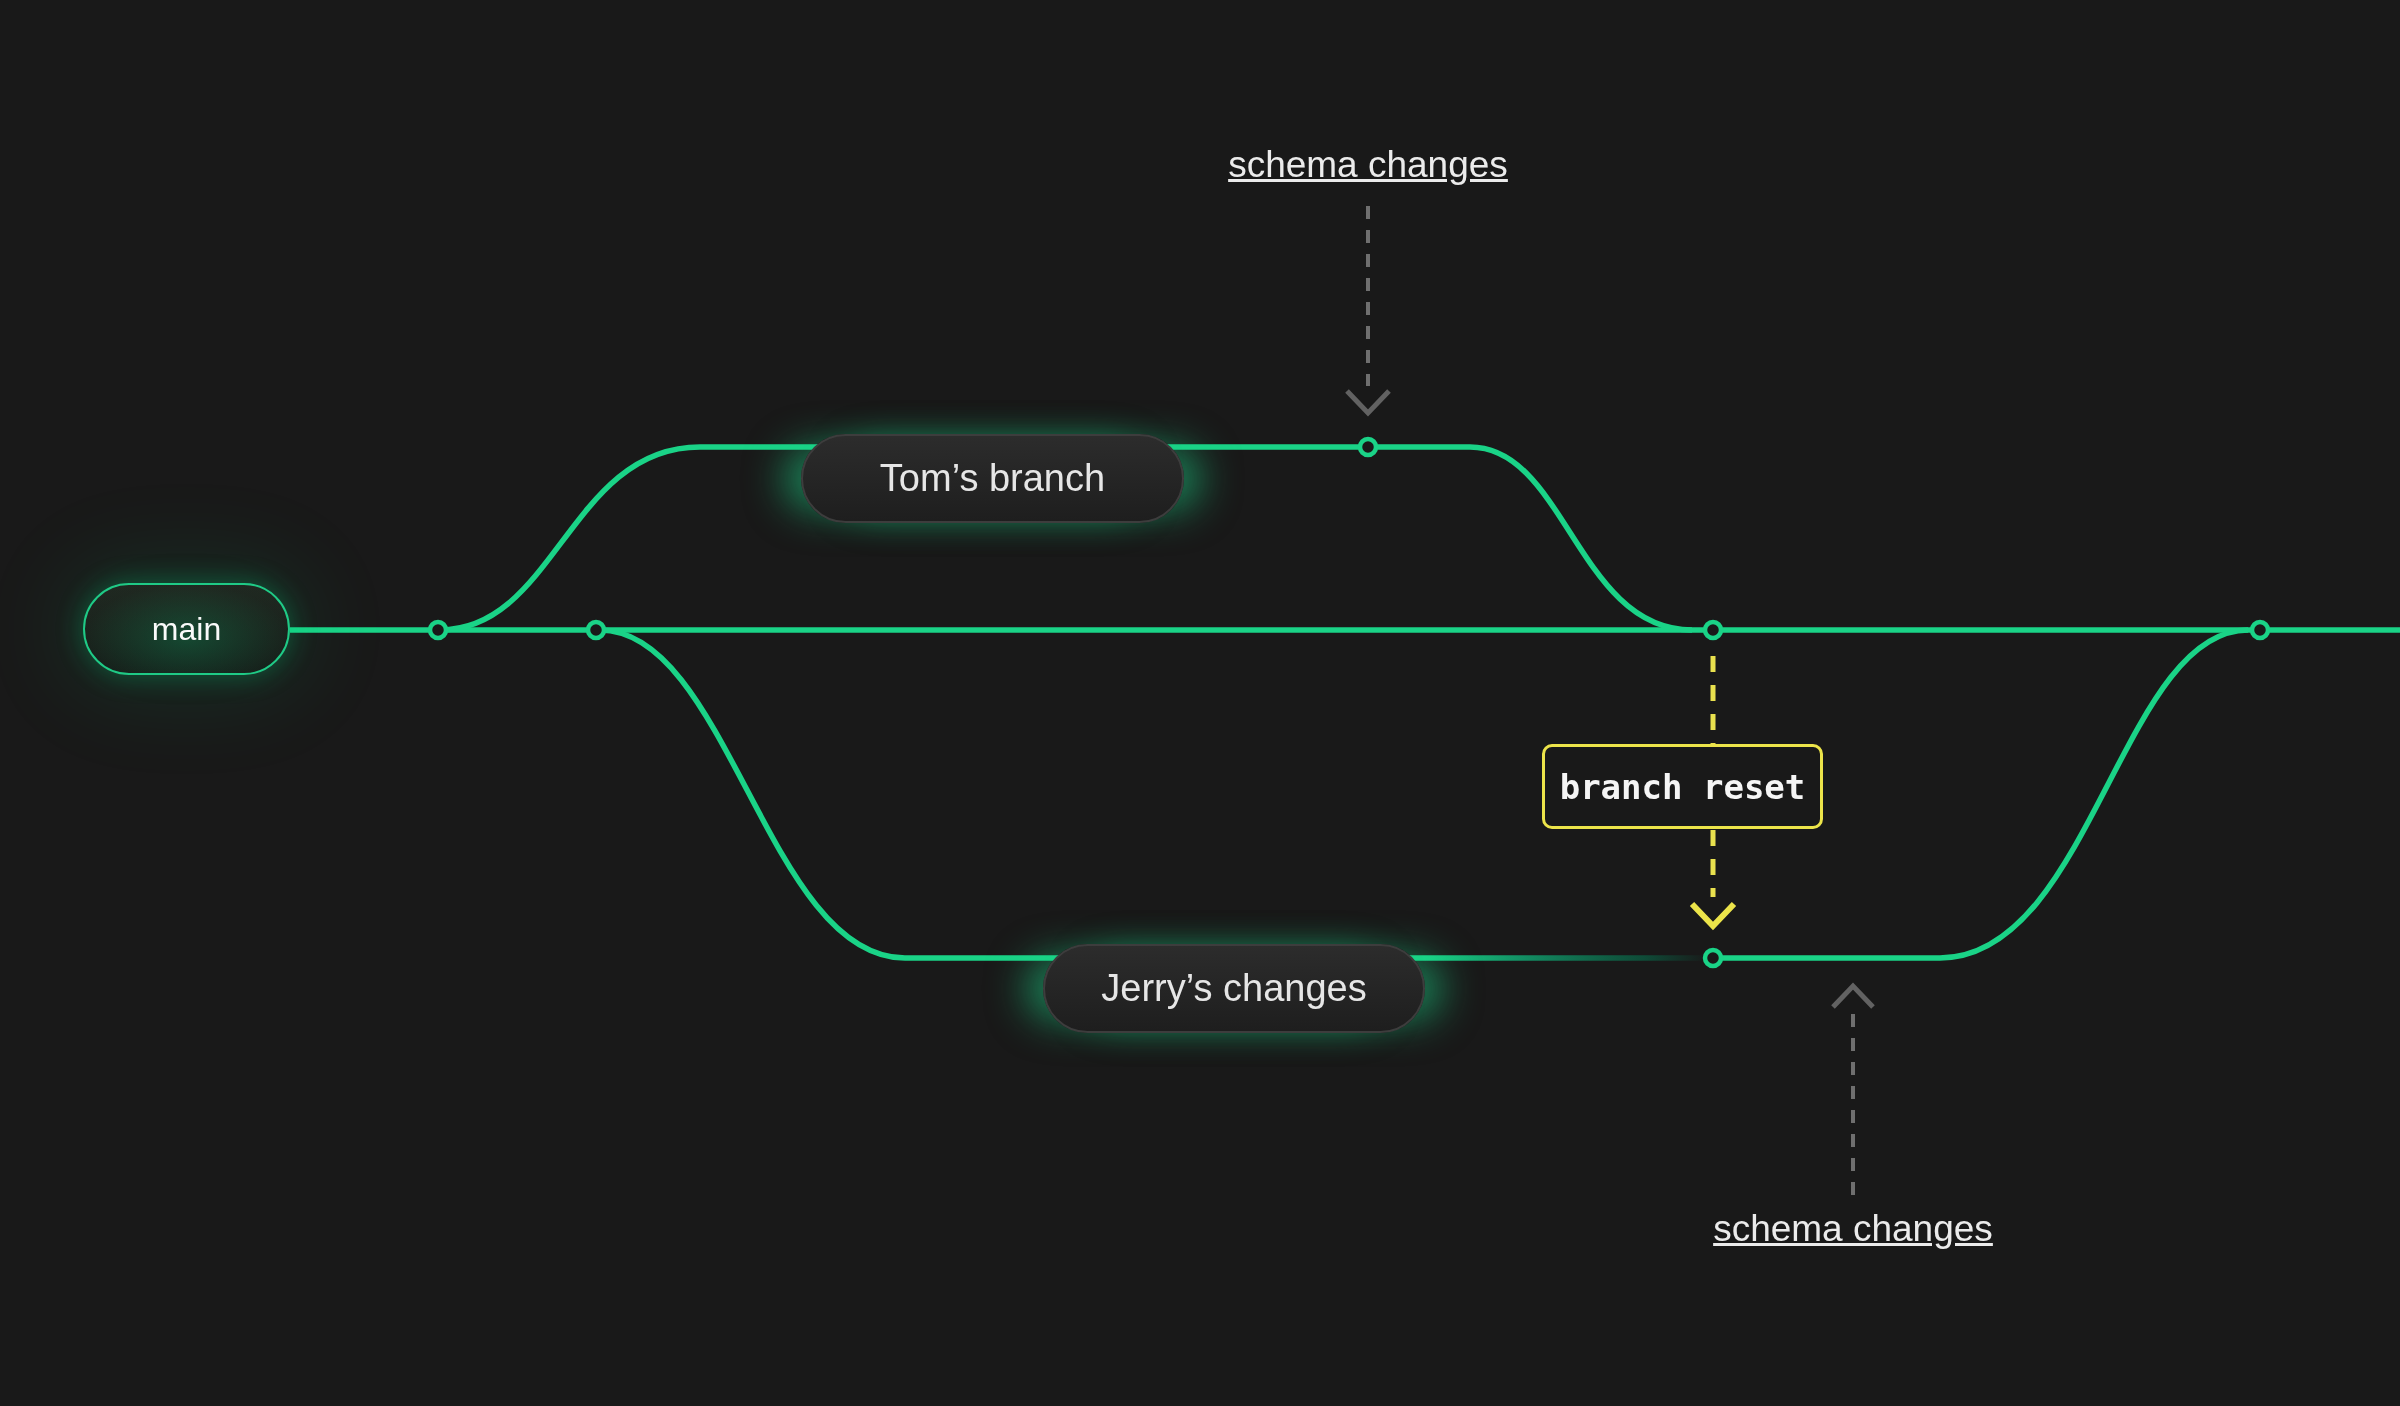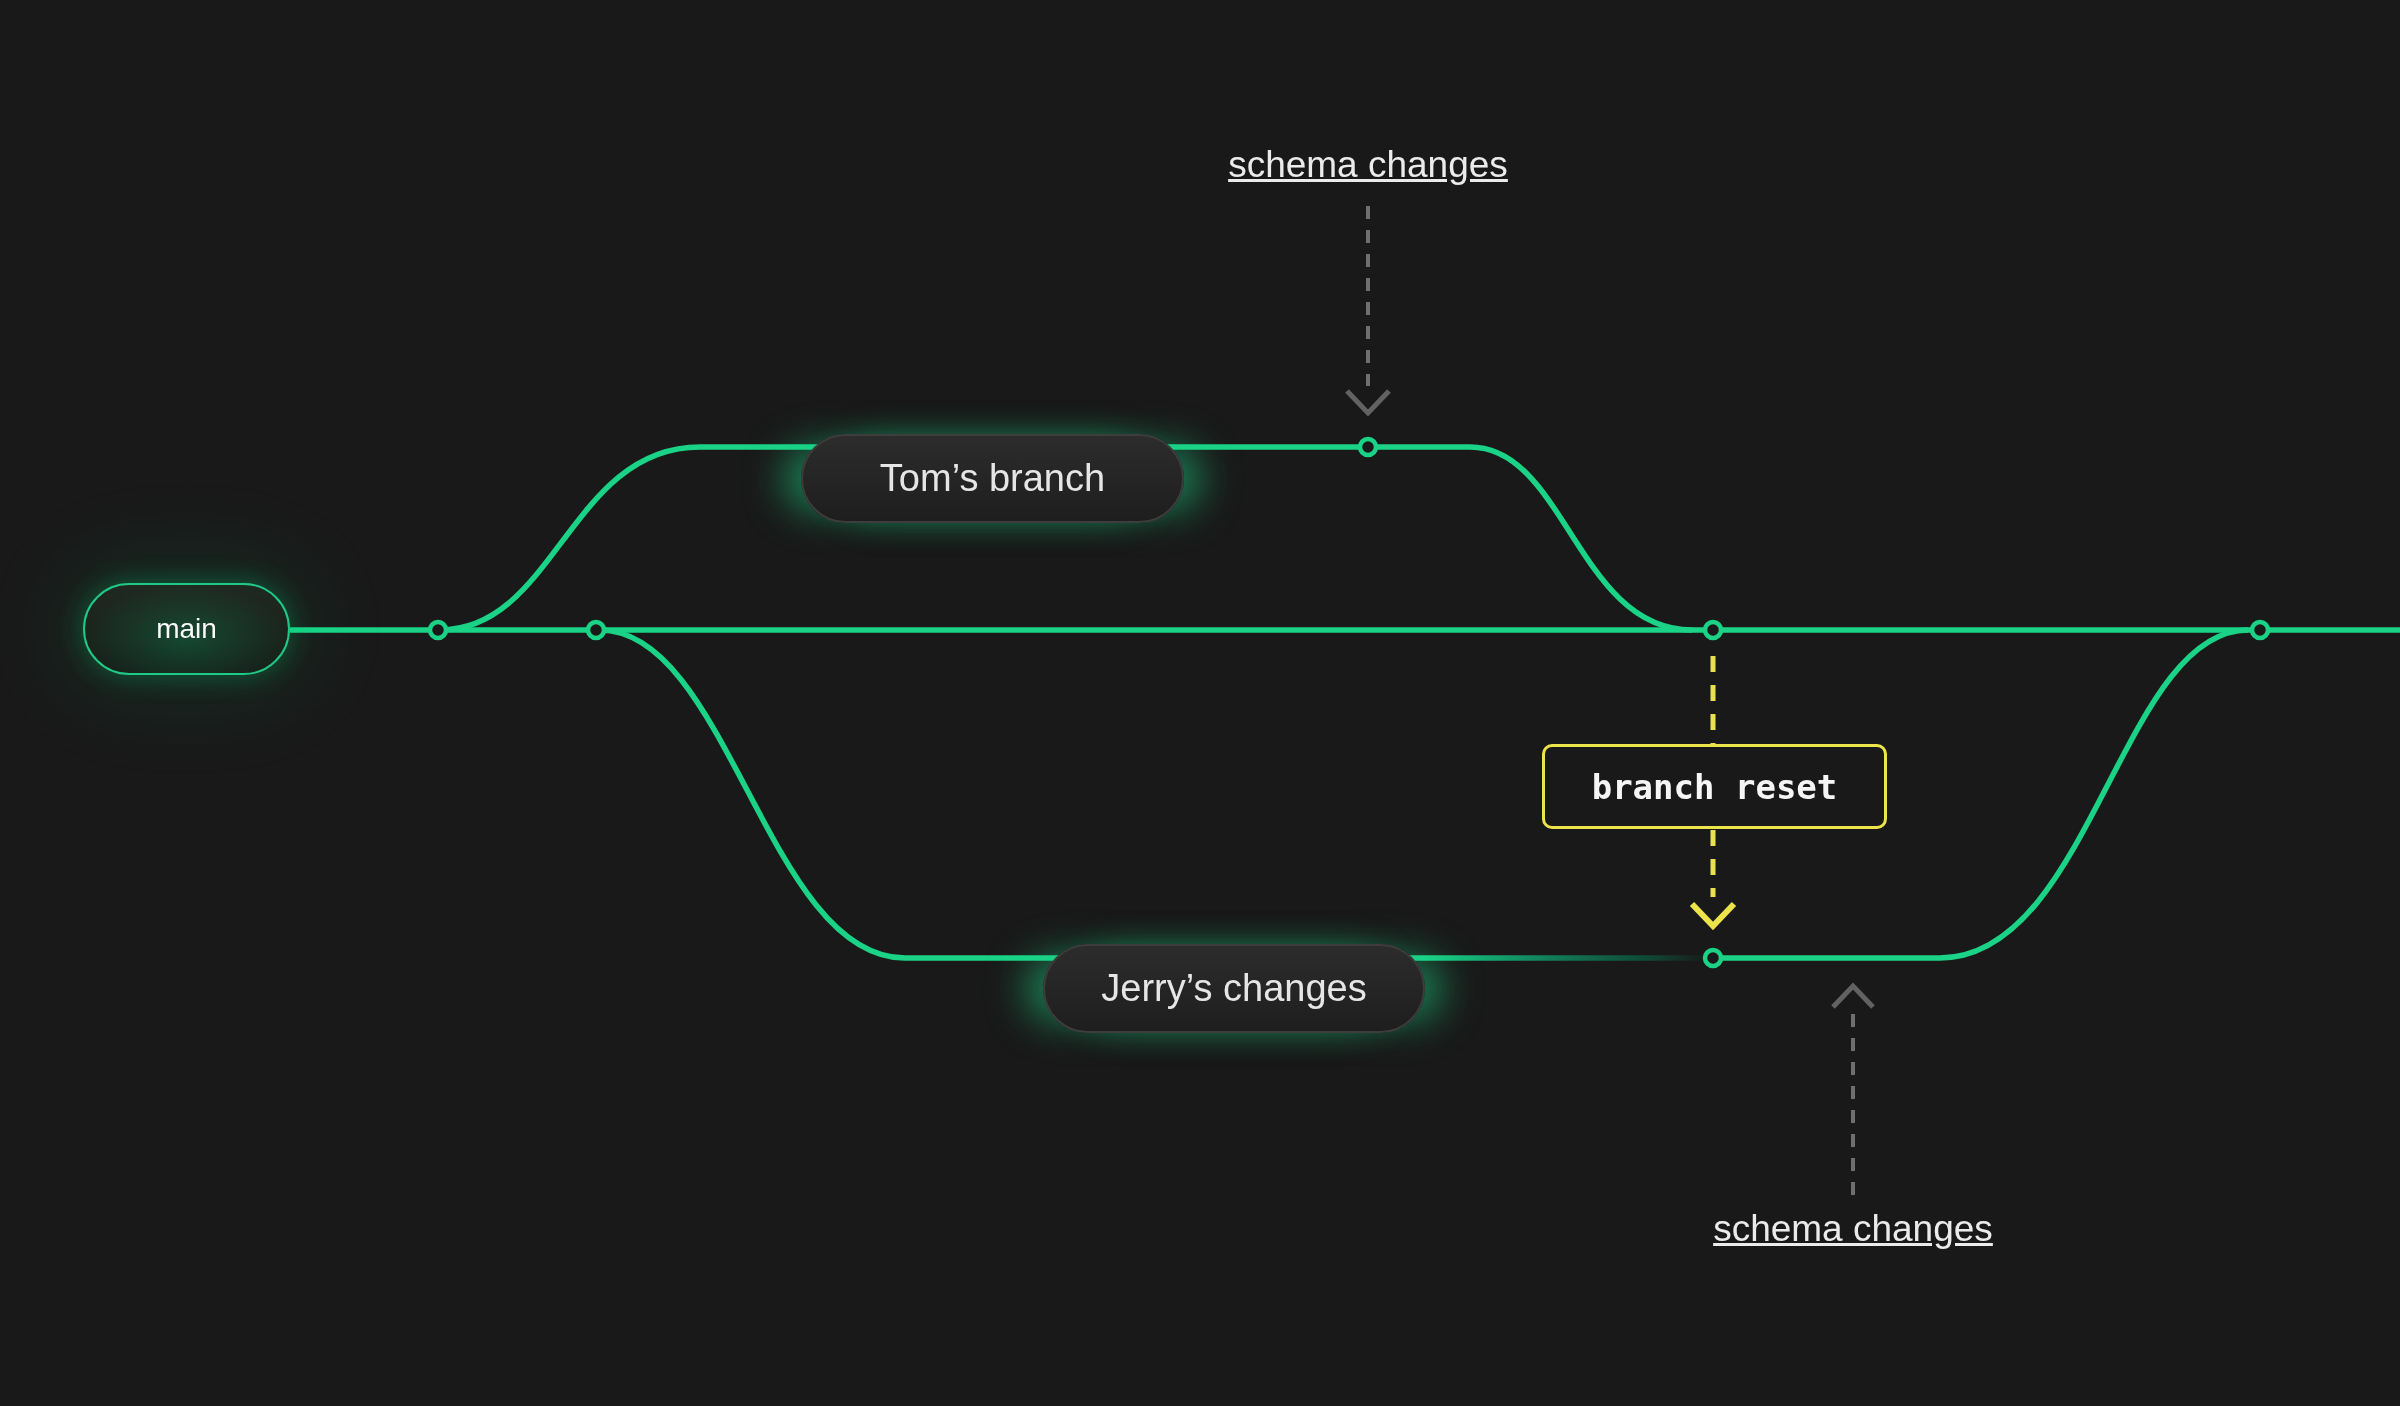--- a/index.html
+++ b/index.html
@@ -31,38 +31,38 @@
     white-space: nowrap;
   }
   .pill-main {
     left: 83px; top: 583px; width: 207px; height: 92px;
     border: 2px solid #1fca86;
     background:
       radial-gradient(70% 85% at 50% 60%, rgba(0,220,130,0.22), rgba(0,220,130,0.02) 72%),
       linear-gradient(180deg, #20251f, #171b18);
     box-shadow: 0 0 26px 2px rgba(0,220,130,0.28), 0 0 90px 22px rgba(0,220,130,0.10);
     color: #fafafa;
-    font-size: 28px;
+    font-size: 32px;
   }
   .pill-branch {
     border: 2px solid #3d3d3d;
     background: linear-gradient(180deg, #2c2c2c, #1e1e1e);
     box-shadow:
       -30px 0 38px -12px rgba(27,214,136,0.55),
        30px 0 38px -12px rgba(27,214,136,0.55);
     color: #e6e6e6;
     font-size: 38px;
     margin-top: 32px;
   }
   .pill-tom   { left: 801px;  top: 402px; width: 383px; height: 89px; }
   .pill-jerry { left: 1043px; top: 912px; width: 382px; height: 89px; }
   
   .reset-box {
     position: absolute;
-    left: 1542px; top: 744px; width: 345px; height: 85px;
+    left: 1542px; top: 744px; width: 281px; height: 85px;
     box-sizing: border-box;
     border: 3px solid #ece44a;
     border-radius: 10px;
     background: #191919;
     display: flex;
     align-items: center;
     justify-content: center;
     color: #f5f5f5;
     font-family: "DejaVu Sans Mono", monospace;
     font-weight: 700;

